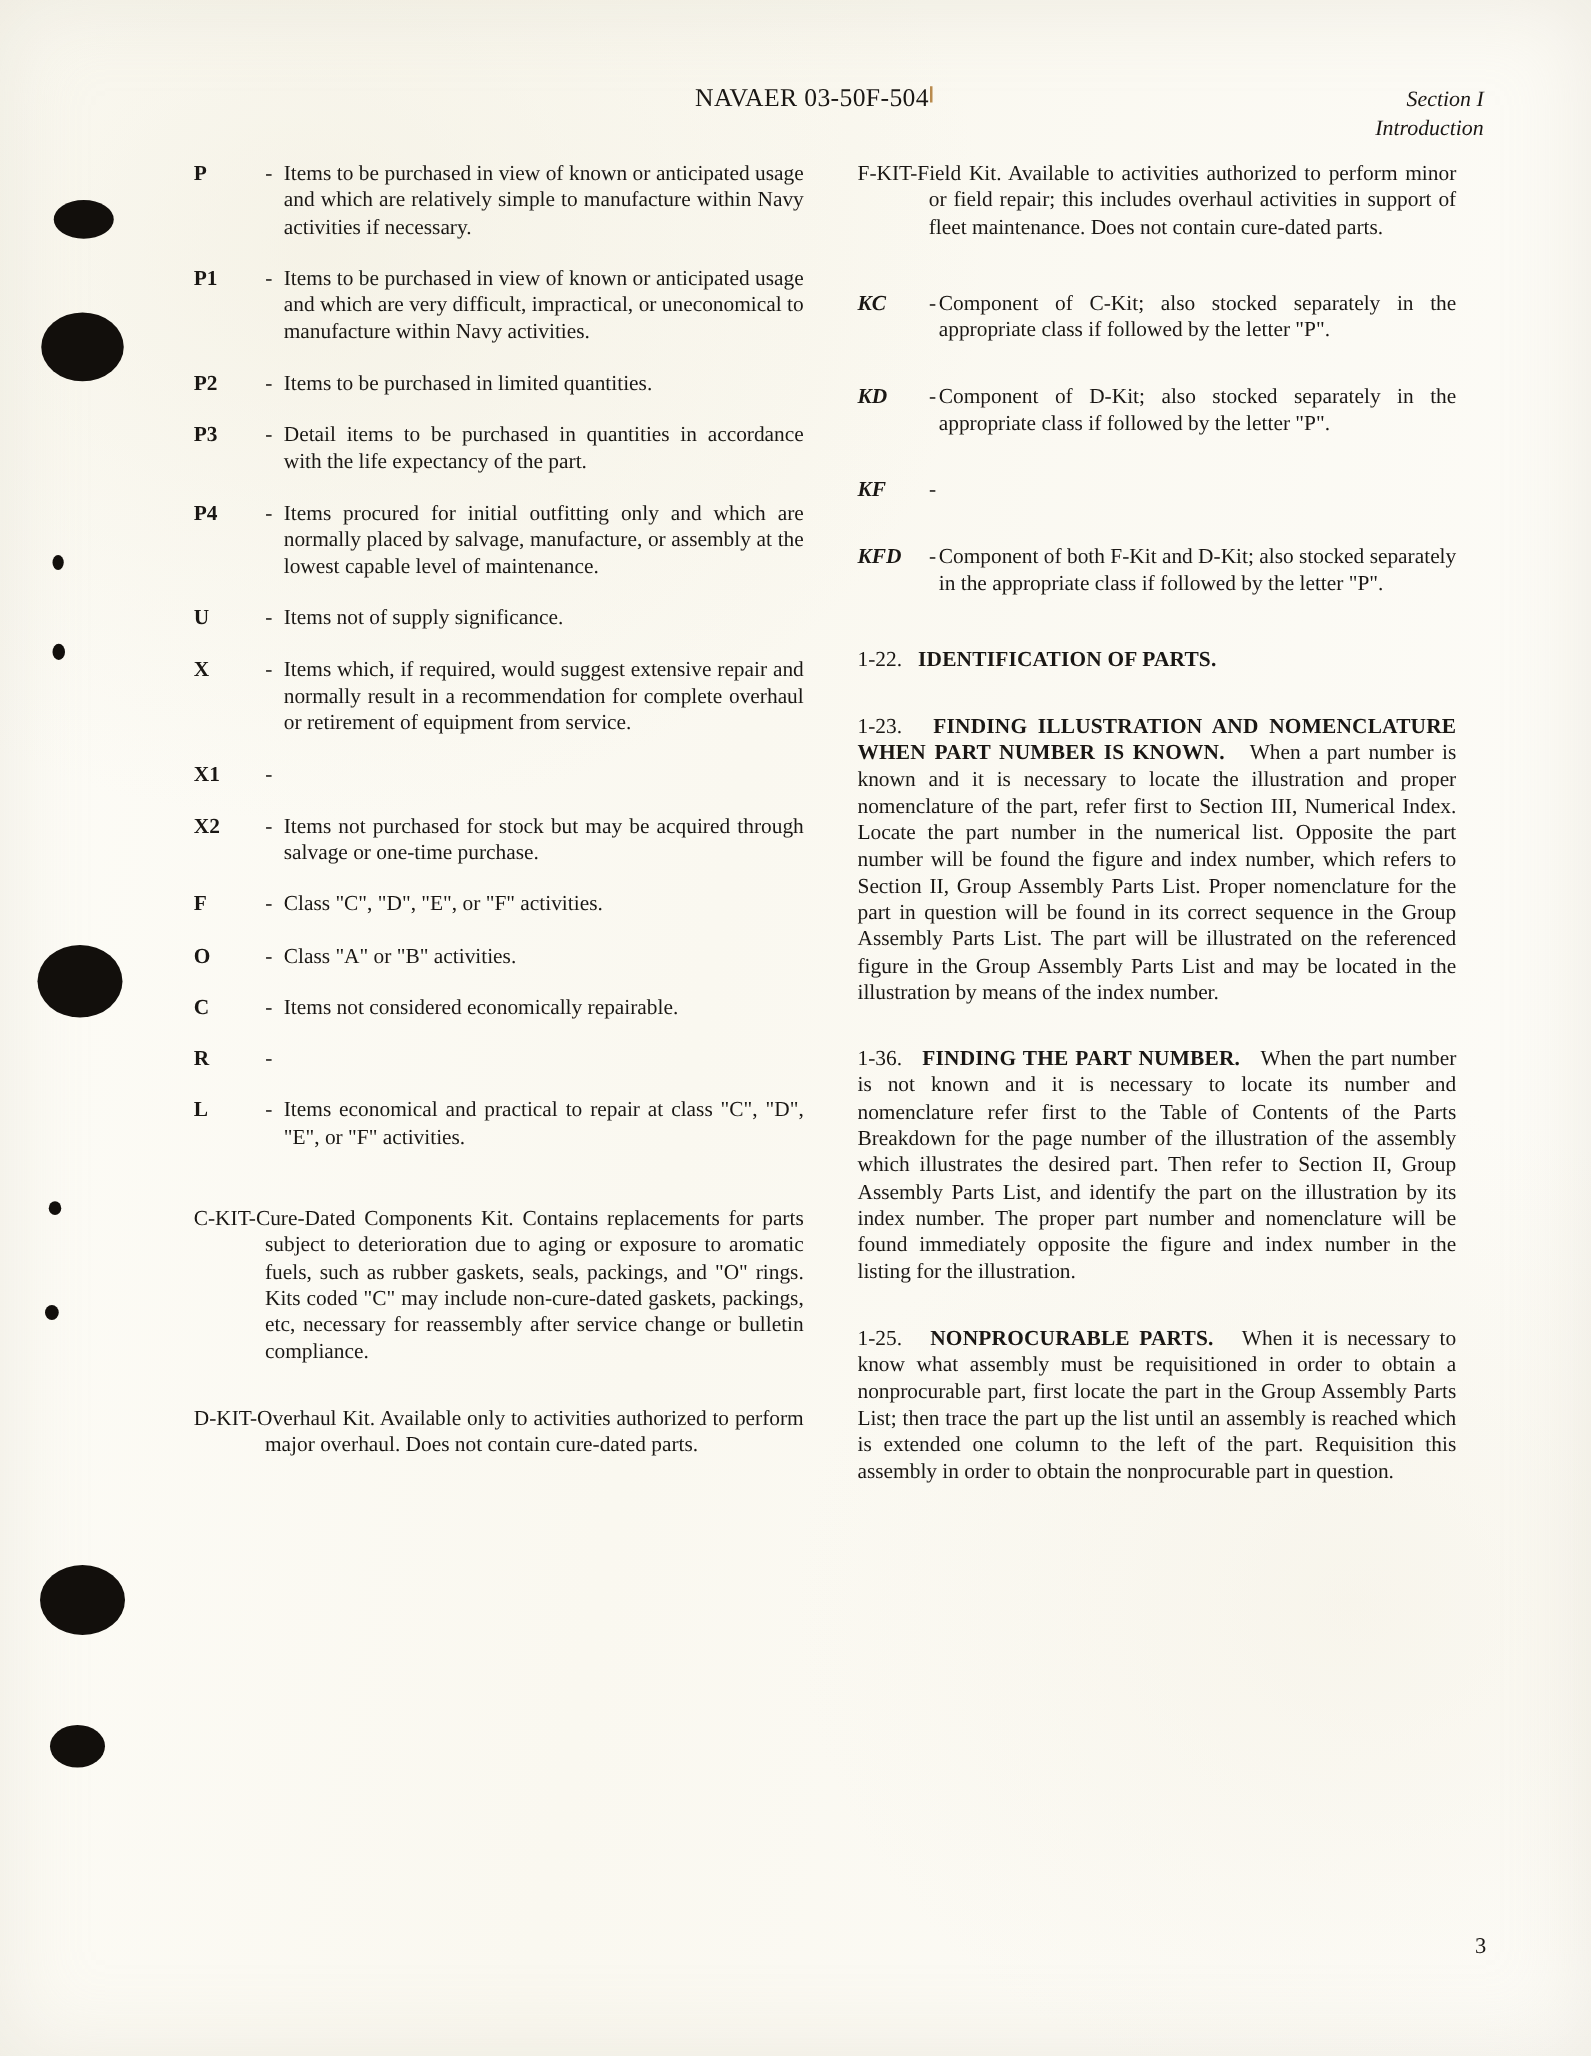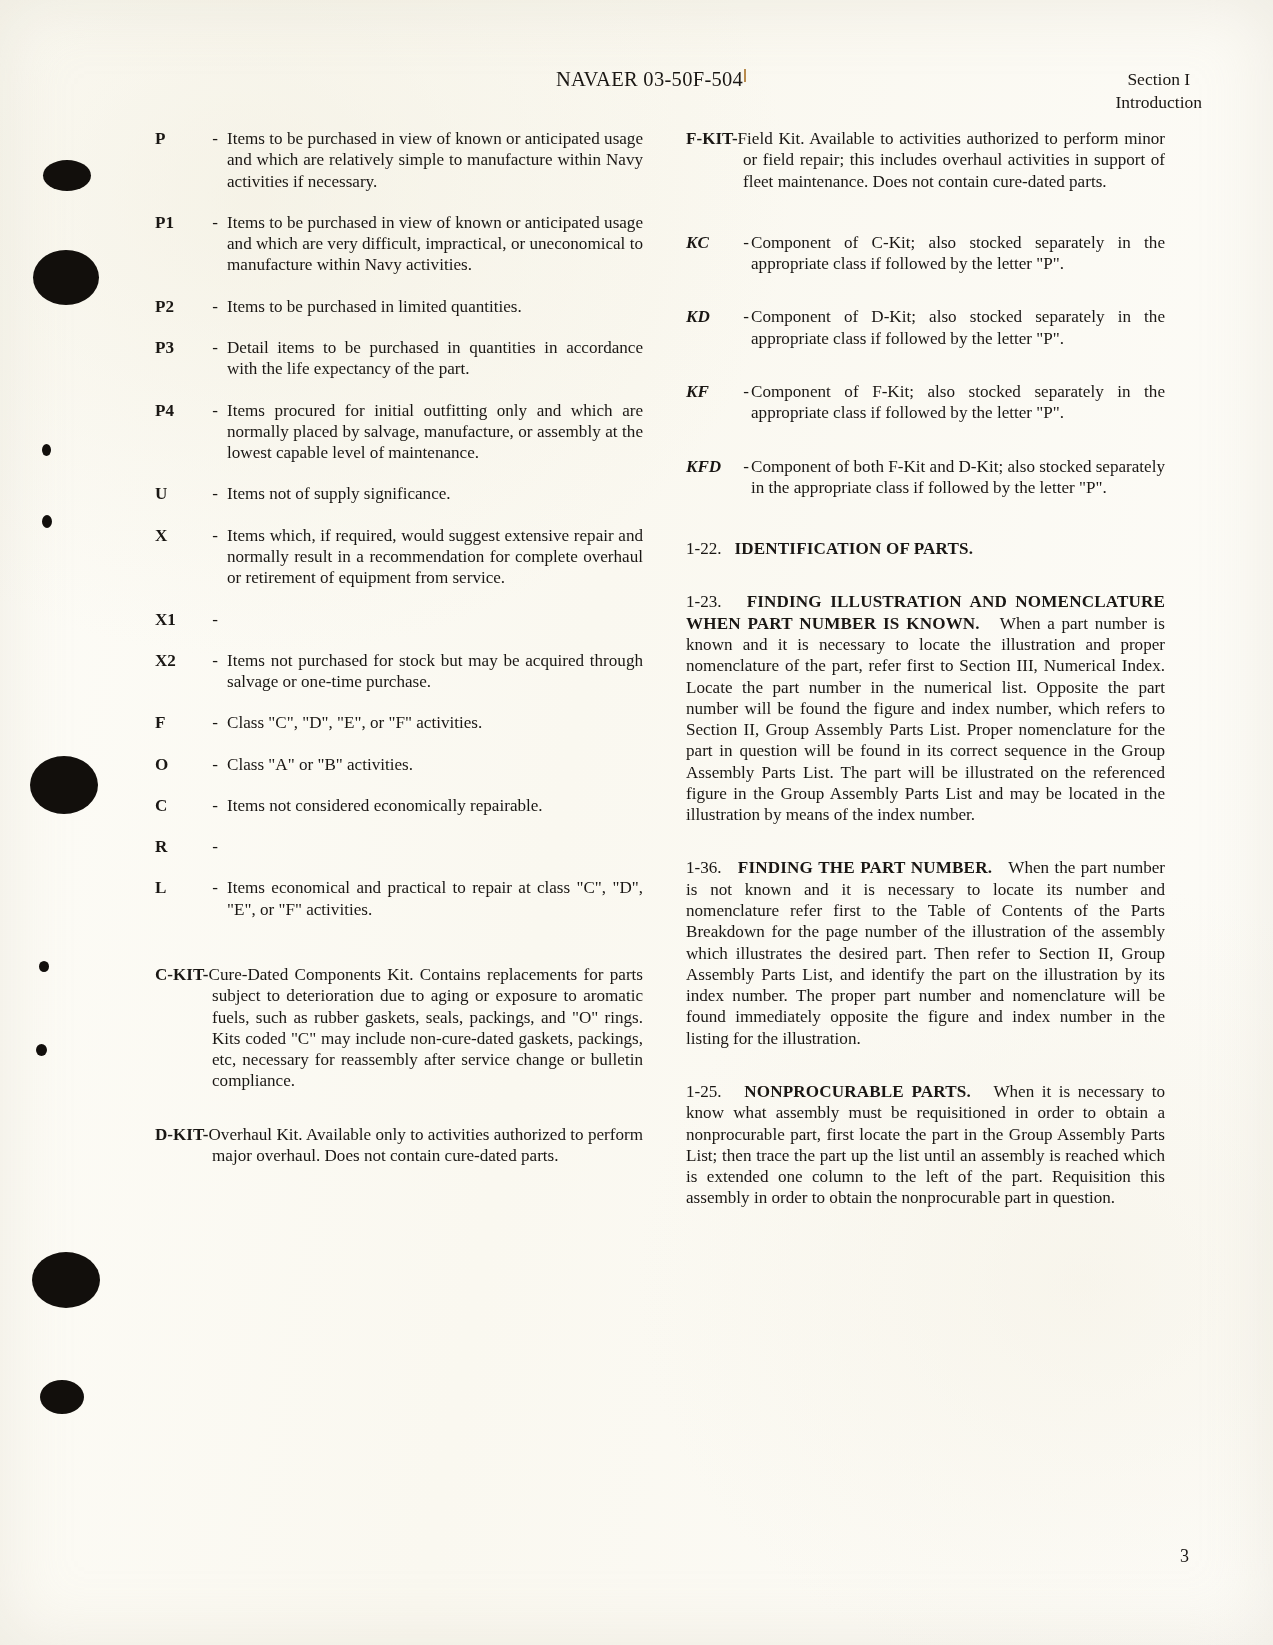--- a/index.html
+++ b/index.html
@@ -52,25 +52,26 @@
   .doc-number-tick {
     position: absolute;
     left: 744px;
     top: 1px;
     width: 2px;
     height: 13px;
     background: #b98b4e;
   }
   .header-right {
     position: absolute;
-    right: 71px;
+    right: 86px;
     top: 0;
-    text-align: center;
+    text-align: right;
     font-size: 17.5px;
     line-height: 1.30;
+    font-style: italic;
   }
 
   
   .col {
     position: absolute;
     top: 128px;
     font-size: 17.1px;
     line-height: 1.245;
   }
   .col-left  { left: 155px;  width: 488px; }
@@ -105,21 +106,21 @@
   .col-right .defrow .dash { width: 10px; }
 
   
   .kitrow {
     margin-bottom: 20px;
     padding-left: 57px;
     text-indent: -57px;
     text-align: justify;
     text-justify: inter-word;
   }
-  .kitrow .kitcode { font-weight: bold; }
+  .kitrow .kitcode { font-weight: normal; }
 
   
   .section {
     margin-bottom: 20px;
     text-align: justify;
     text-justify: inter-word;
   }
   .section .num { white-space: nowrap; }
   .section .head { letter-spacing: 0.15px; font-weight: bold; }
 
@@ -295,21 +296,20 @@
       <span class="code">KD</span>
       <span class="dash">-</span>
       <span class="body">Component of D-Kit; also stocked separately in the appropriate class if followed by the letter "P".</span>
     </div>
 
     <div class="spacer-12"></div>
 
     <div class="defrow">
       <span class="code">KF</span>
       <span class="dash">-</span>
-      <span class="body">Component of F-Kit; also stocked separately in the appropriate class if followed by the letter "P".</span>
     </div>
 
     <div class="spacer-12"></div>
 
     <div class="defrow">
       <span class="code">KFD</span>
       <span class="dash">-</span>
       <span class="body">Component of both F-Kit and D-Kit; also stocked separately in the appropriate class if followed by the letter "P".</span>
     </div>
 

